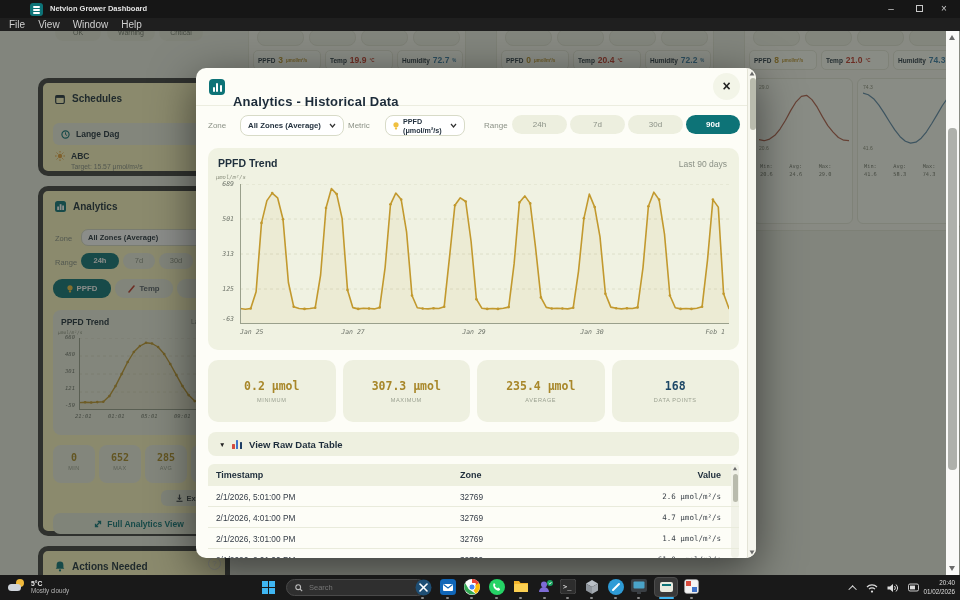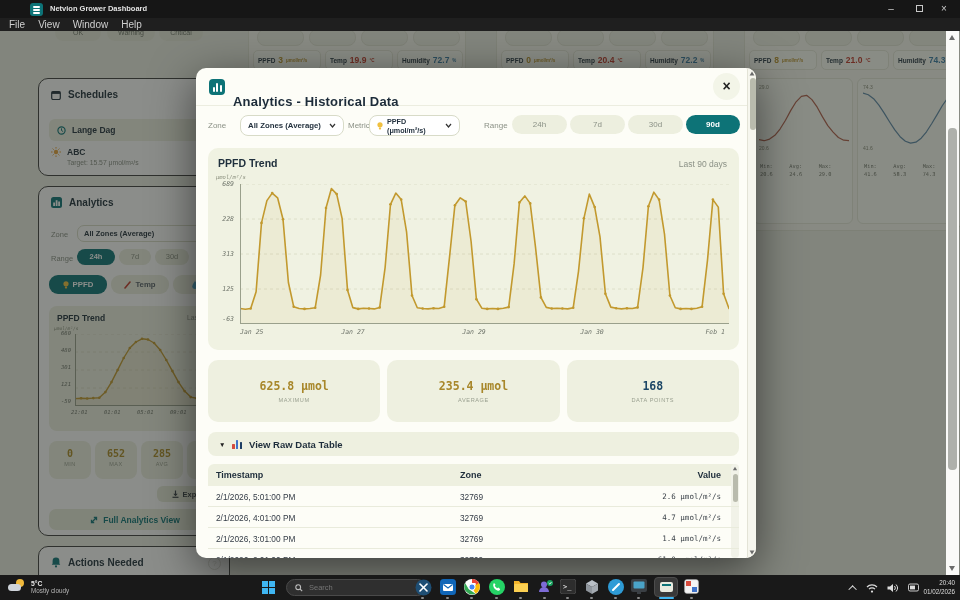--- a/index.html
+++ b/index.html
@@ -19,21 +19,21 @@
   #menubar { position:absolute; left:0; top:18px; width:960px; height:13px; background:#1f1f1f; display:flex; gap:13px; padding-left:9px; align-items:center; }
   #menubar span { font-size:10px; color:#cfcfcf; }
 
   
   #desktop { position:absolute; left:0; top:31px; width:960px; height:544px; background:#edefe4; overflow:hidden; }
   #dash { position:absolute; inset:0; z-index:1; }
   #dim  { position:absolute; inset:0; z-index:5; background:rgba(33,36,31,0.52); }
 
   
   .pill-btn { position:absolute; top:-6px; height:16px; border-radius:8px; background:#e7e9da; color:#6e7468; font-size:7px; text-align:center; line-height:16px; }
-  .card { position:absolute; background:#ffffff; border:1px solid #404040; border-radius:10px; }
+  .card { position:absolute; background:#fef9c3; border:5px solid #404040; border-radius:10px; }
   .card-h { position:absolute; left:12px; top:10px; display:flex; align-items:center; gap:7px; font-size:10px; font-weight:bold; color:#20303c; }
   #sched-card { left:38px; top:47px; width:192px; height:98px; }
   #sched-item { position:absolute; left:10px; top:40px; width:172px; height:22px; background:#eef0e2; border-radius:6px; display:flex; align-items:center; gap:6px; padding-left:8px; font-size:8.5px; font-weight:bold; color:#22313d; }
   #sched-abc { position:absolute; left:10px; top:68px; display:flex; gap:6px; align-items:flex-start; padding-left:2px; }
   #sched-abc .t1 { font-size:8.5px; font-weight:bold; color:#22313d; }
   #sched-abc .t2 { font-size:6.8px; color:#8a9086; margin-top:2px; }
 
   #ana-card { left:38px; top:155px; width:192px; height:350px; }
   .frow-label { position:absolute; left:12px; font-size:7.5px; color:#8a9086; }
   .mini-select { position:absolute; background:#fff; border:1px solid #d9dcc9; border-radius:7px; font-size:7.5px; font-weight:bold; color:#25323e; display:flex; align-items:center; padding:0 6px; justify-content:space-between; }
@@ -480,21 +480,21 @@
 
       <div id="filters">
         <span class="flabel" style="left:12px">Zone</span>
         <div class="select" style="left:44px;width:104px">
           <span class="grow">All Zones (Average)</span>
           <svg width="7" height="5" viewBox="0 0 7 5">
               <polyline points="1,1 3.5,4 6,1" fill="none" stroke="#333" stroke-width="1.2"></polyline>
             </svg>
         </div>
         <span class="flabel" style="left:152px">Metric</span>
-        <div class="select" style="left:173px;width:91px">
+        <div class="select" style="left:189px;width:80px">
           <svg width="6" height="8" viewBox="0 0 6 8">
               <circle cx="3" cy="2.8" r="2.6" fill="#f0c040"></circle>
               <rect x="1.9" y="5.4" width="2.2" height="2" rx="0.6" fill="#f0c040"></rect>
             </svg>
           <span class="grow" style="font-size:7.2px">PPFD (μmol/m²/s)</span>
           <svg width="7" height="5" viewBox="0 0 7 5">
               <polyline points="1,1 3.5,4 6,1" fill="none" stroke="#333" stroke-width="1.2"></polyline>
             </svg>
         </div>
         <span class="flabel" style="left:288px">Range</span>
@@ -503,21 +503,21 @@
         <span class="rbtn" style="left:432px">30d</span>
         <span class="rbtn act" style="left:490px;width:54px">90d</span>
       </div>
 
       <div id="chart-card">
         <span id="chart-title">PPFD Trend</span>
         <span id="chart-sub">Last 90 days</span>
         <span id="chart-ylab" class="mono">μmol/m²/s</span>
         <div id="chart-yticks" class="mono">
           <span style="top:32px">689</span>
-          <span style="top:67px">228</span>
+          <span style="top:67px">501</span>
           <span style="top:102px">313</span>
           <span style="top:137px">125</span>
           <span style="top:167px">-63</span>
         </div>
         <svg id="chart-plot" viewBox="0 0 489 140" preserveAspectRatio="none">
             <line x1="0" y1="0.0" x2="489" y2="0.0" stroke="#d8dac4" stroke-width="0.8" stroke-dasharray="3 3"></line>
             <line x1="0" y1="35.0" x2="489" y2="35.0" stroke="#d8dac4" stroke-width="0.8" stroke-dasharray="3 3"></line>
             <line x1="0" y1="70.0" x2="489" y2="70.0" stroke="#d8dac4" stroke-width="0.8" stroke-dasharray="3 3"></line>
             <line x1="0" y1="105.0" x2="489" y2="105.0" stroke="#d8dac4" stroke-width="0.8" stroke-dasharray="3 3"></line>
             <line x1="0" y1="140.0" x2="489" y2="140.0" stroke="#d8dac4" stroke-width="0.8" stroke-dasharray="3 3"></line>
@@ -576,21 +576,25 @@
           <span style="left:32px">Jan 25</span>
           <span style="left:145px;transform:translateX(-50%)">Jan 27</span>
           <span style="left:266px;transform:translateX(-50%)">Jan 29</span>
           <span style="left:384px;transform:translateX(-50%)">Jan 30</span>
           <span style="right:14px">Feb 1</span>
         </div>
       </div>
 
       <div id="stats-row">
         <div class="stat-card c-gold">
-            <div class="v">625.8 μmol</div>
+            <div class="v">0.2 μmol</div>
+            <div class="l">MINIMUM</div>
+          </div>
+        <div class="stat-card c-gold">
+            <div class="v">307.3 μmol</div>
             <div class="l">MAXIMUM</div>
           </div>
         <div class="stat-card c-gold">
             <div class="v">235.4 μmol</div>
             <div class="l">AVERAGE</div>
           </div>
         <div class="stat-card c-navy">
             <div class="v">168</div>
             <div class="l">DATA POINTS</div>
           </div>

